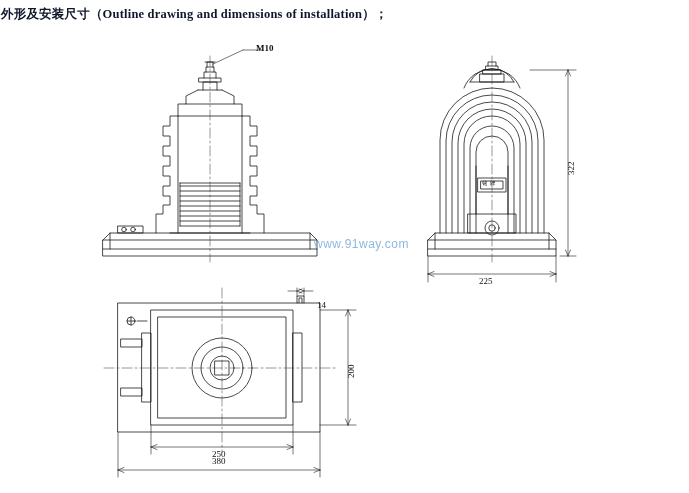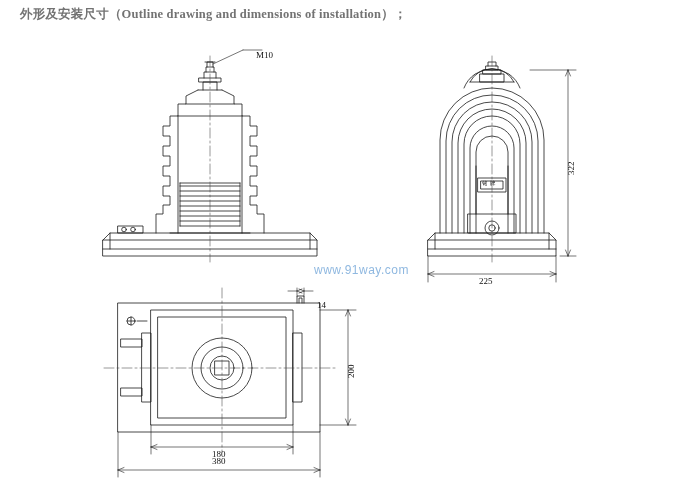--- a/index.html
+++ b/index.html
@@ -1,18 +1,18 @@
 <!DOCTYPE html>
 <html><head>
 <meta charset="utf-8">
 <style>
   html,body{margin:0;padding:0;background:#ffffff;}
   body{width:689px;height:493px;position:relative;overflow:hidden;
        font-family:"Liberation Sans", sans-serif;color:#000;}
-  .title{position:absolute;left:20px;top:6px;font-size:12.5px;color:#737373;
+  .title{position:absolute;left:1px;top:6px;font-size:12.5px;color:#0f172a;
          font-family:"Liberation Serif", serif;font-weight:bold;letter-spacing:0.2px;white-space:nowrap;}
   svg{position:absolute;left:0;top:0;width:689px;height:493px;}
   .lbl{position:absolute;font-size:9px;font-family:"Liberation Serif", serif;color:#111;}
   .lbl.rot{transform:rotate(-90deg);transform-origin:left top;}
   .wm{position:absolute;font-size:12px;color:#8fb8e0;font-family:"Liberation Sans",sans-serif;letter-spacing:0.5px;}
 </style>
 </head>
 <body>
 
 <div class="title">外形及安装尺寸（Outline drawing and dimensions of installation）；</div>
@@ -167,22 +167,22 @@
 
       <path d="M118,432 L118,477"></path>
       <path d="M320,432 L320,477"></path>
       <path d="M118,470 L320,470"></path>
       <path d="M118,470 L124,467.5 M118,470 L124,472.5"></path>
       <path d="M320,470 L314,467.5 M320,470 L314,472.5"></path>
     </g>
   </g>
 </svg>
 
-<div class="lbl" style="left:256px;top:50px;">M10</div>
+<div class="lbl" style="left:256px;top:43px;font-weight:bold;">M10</div>
 <div class="lbl rot" style="left:566px;top:175px;">322</div>
 <div class="lbl" style="left:479px;top:276px;text-align:right;">225</div>
 <div class="lbl rot" style="left:346px;top:378px;">200</div>
-<div class="lbl" style="left:212px;top:449px;">180</div>
+<div class="lbl" style="left:212px;top:449px;">250</div>
 <div class="lbl" style="left:212px;top:456px;">380</div>
 <div class="lbl" style="left:317px;top:288px;margin-top:12px;">14</div>
 <div class="lbl" style="left:482px;top:180px;font-size:5.5px;letter-spacing:0.5px;">铭 牌</div>
 
-<div class="wm" style="left:314px;top:237px;margin-top:26px;">www.91way.com</div>
+<div class="wm" style="left:314px;top:237px;">www.91way.com</div>
 
 </body></html>

